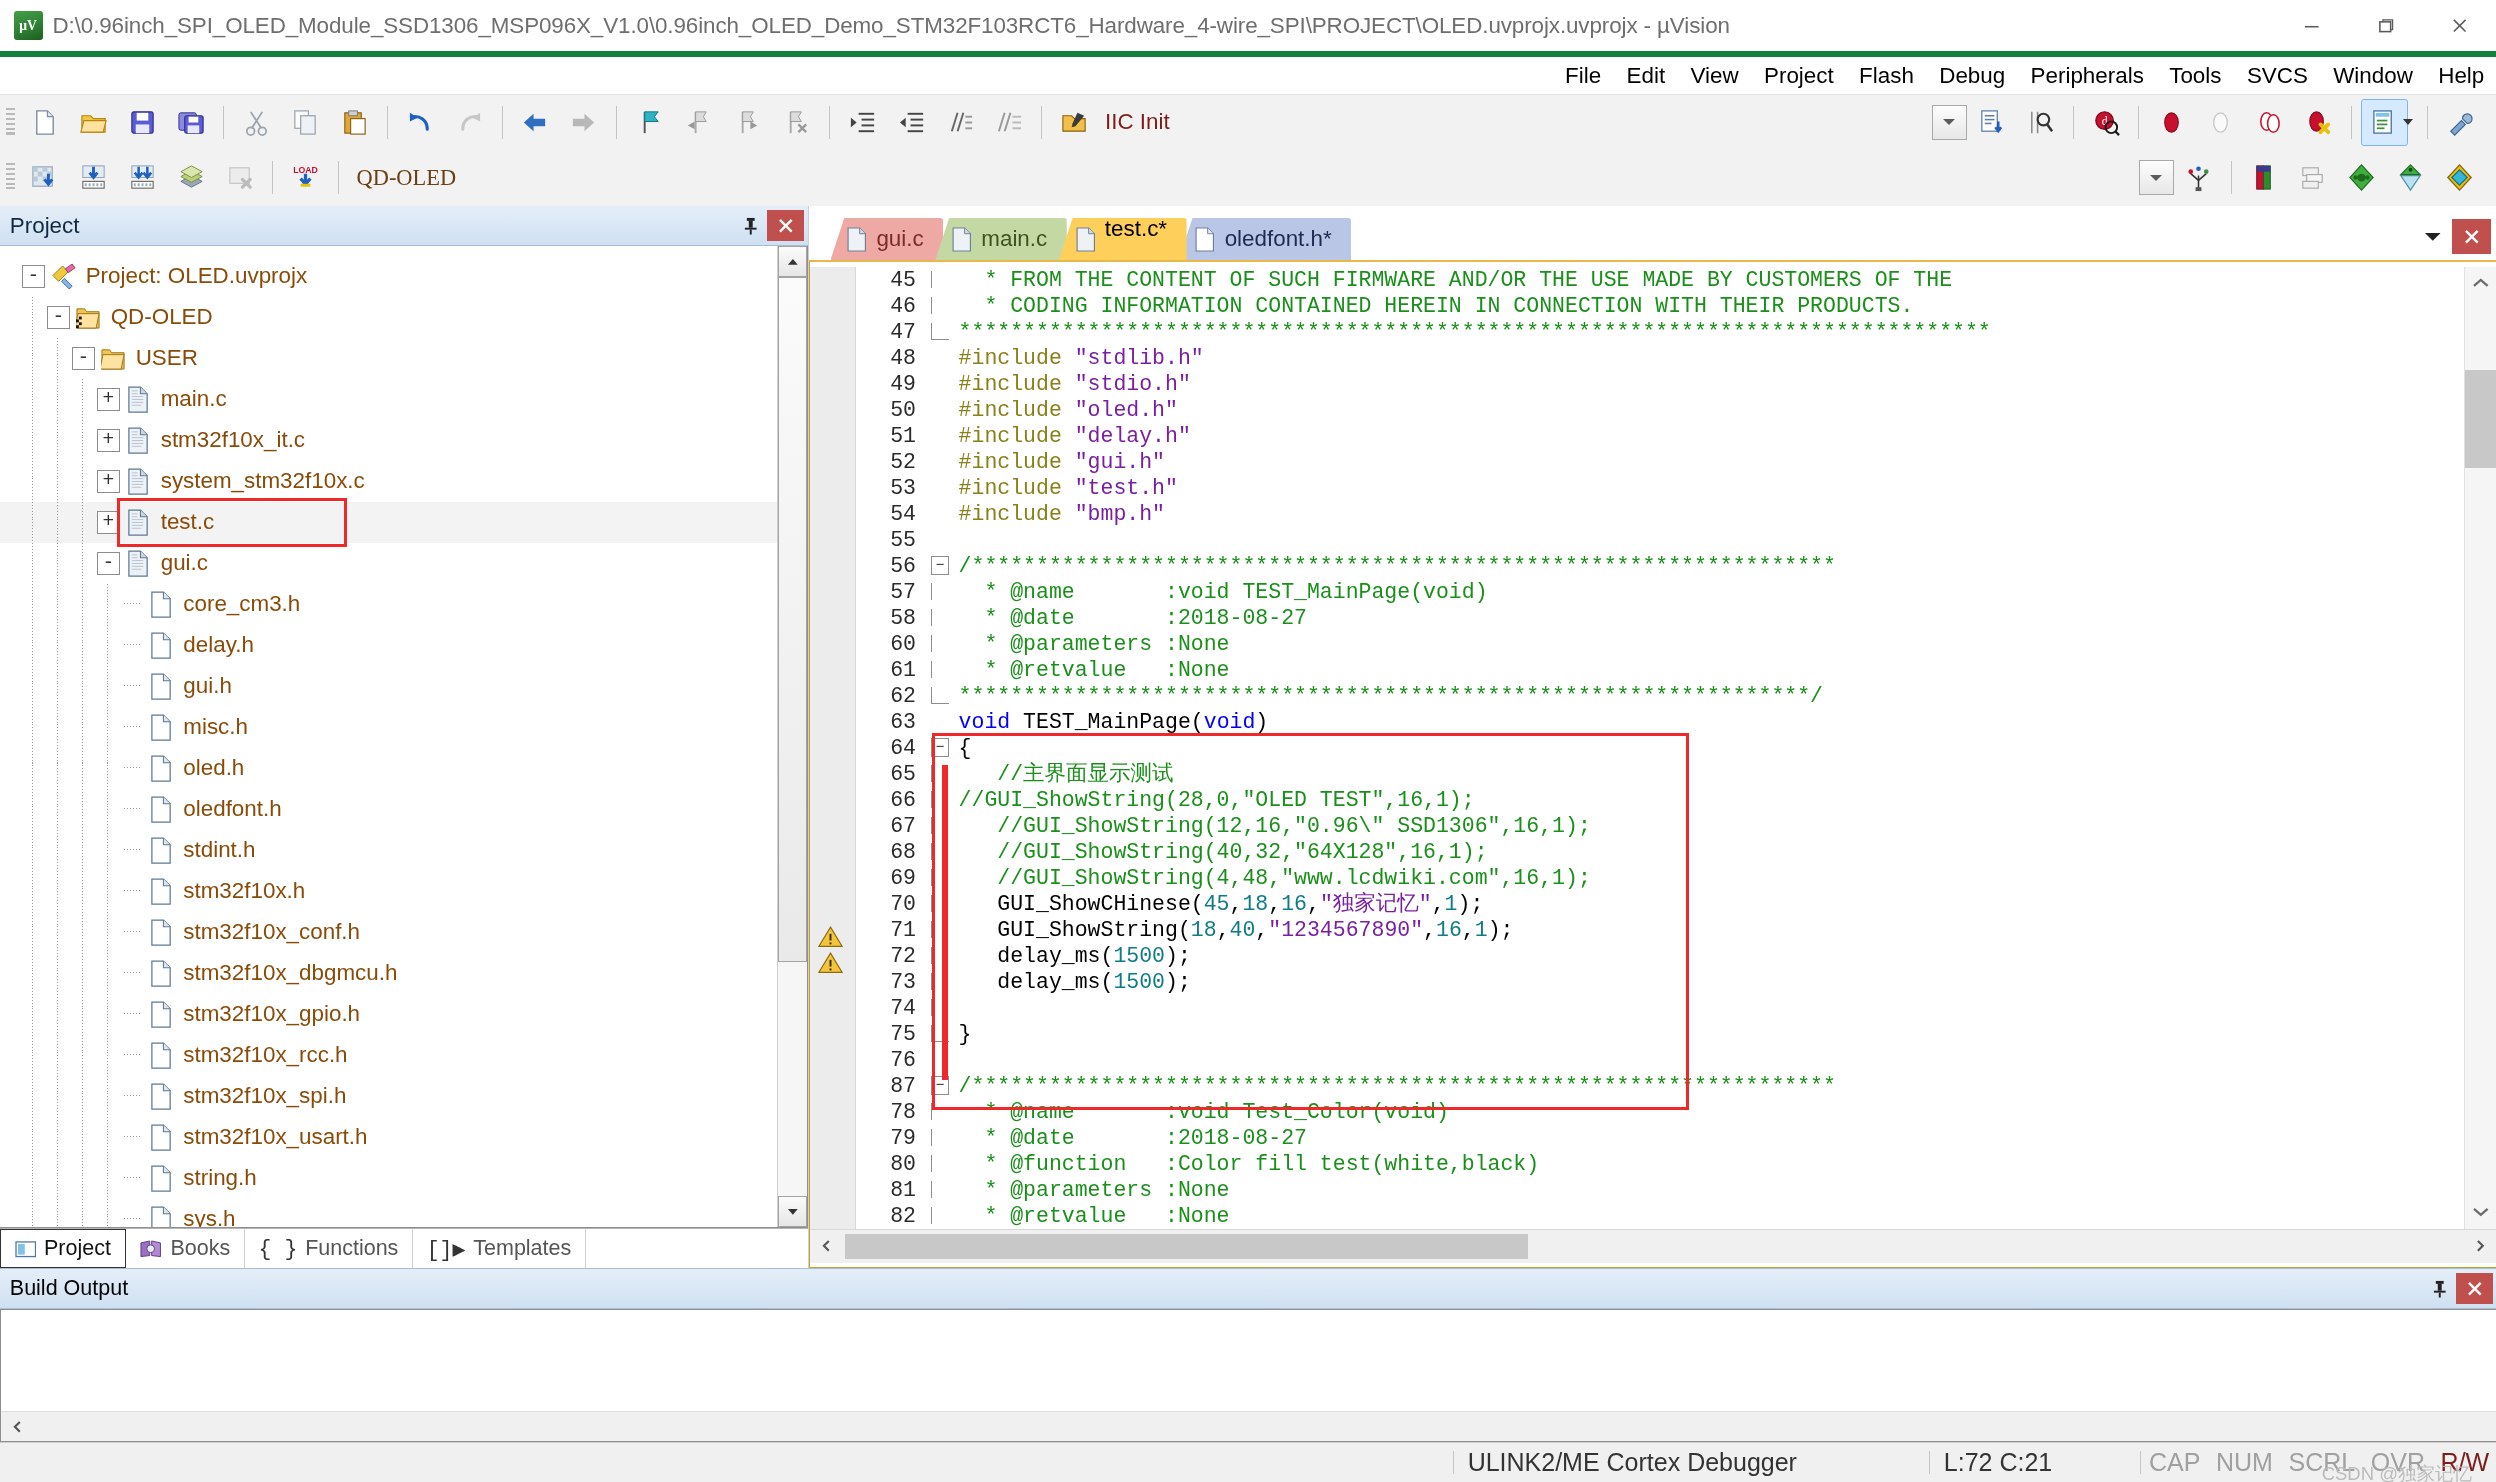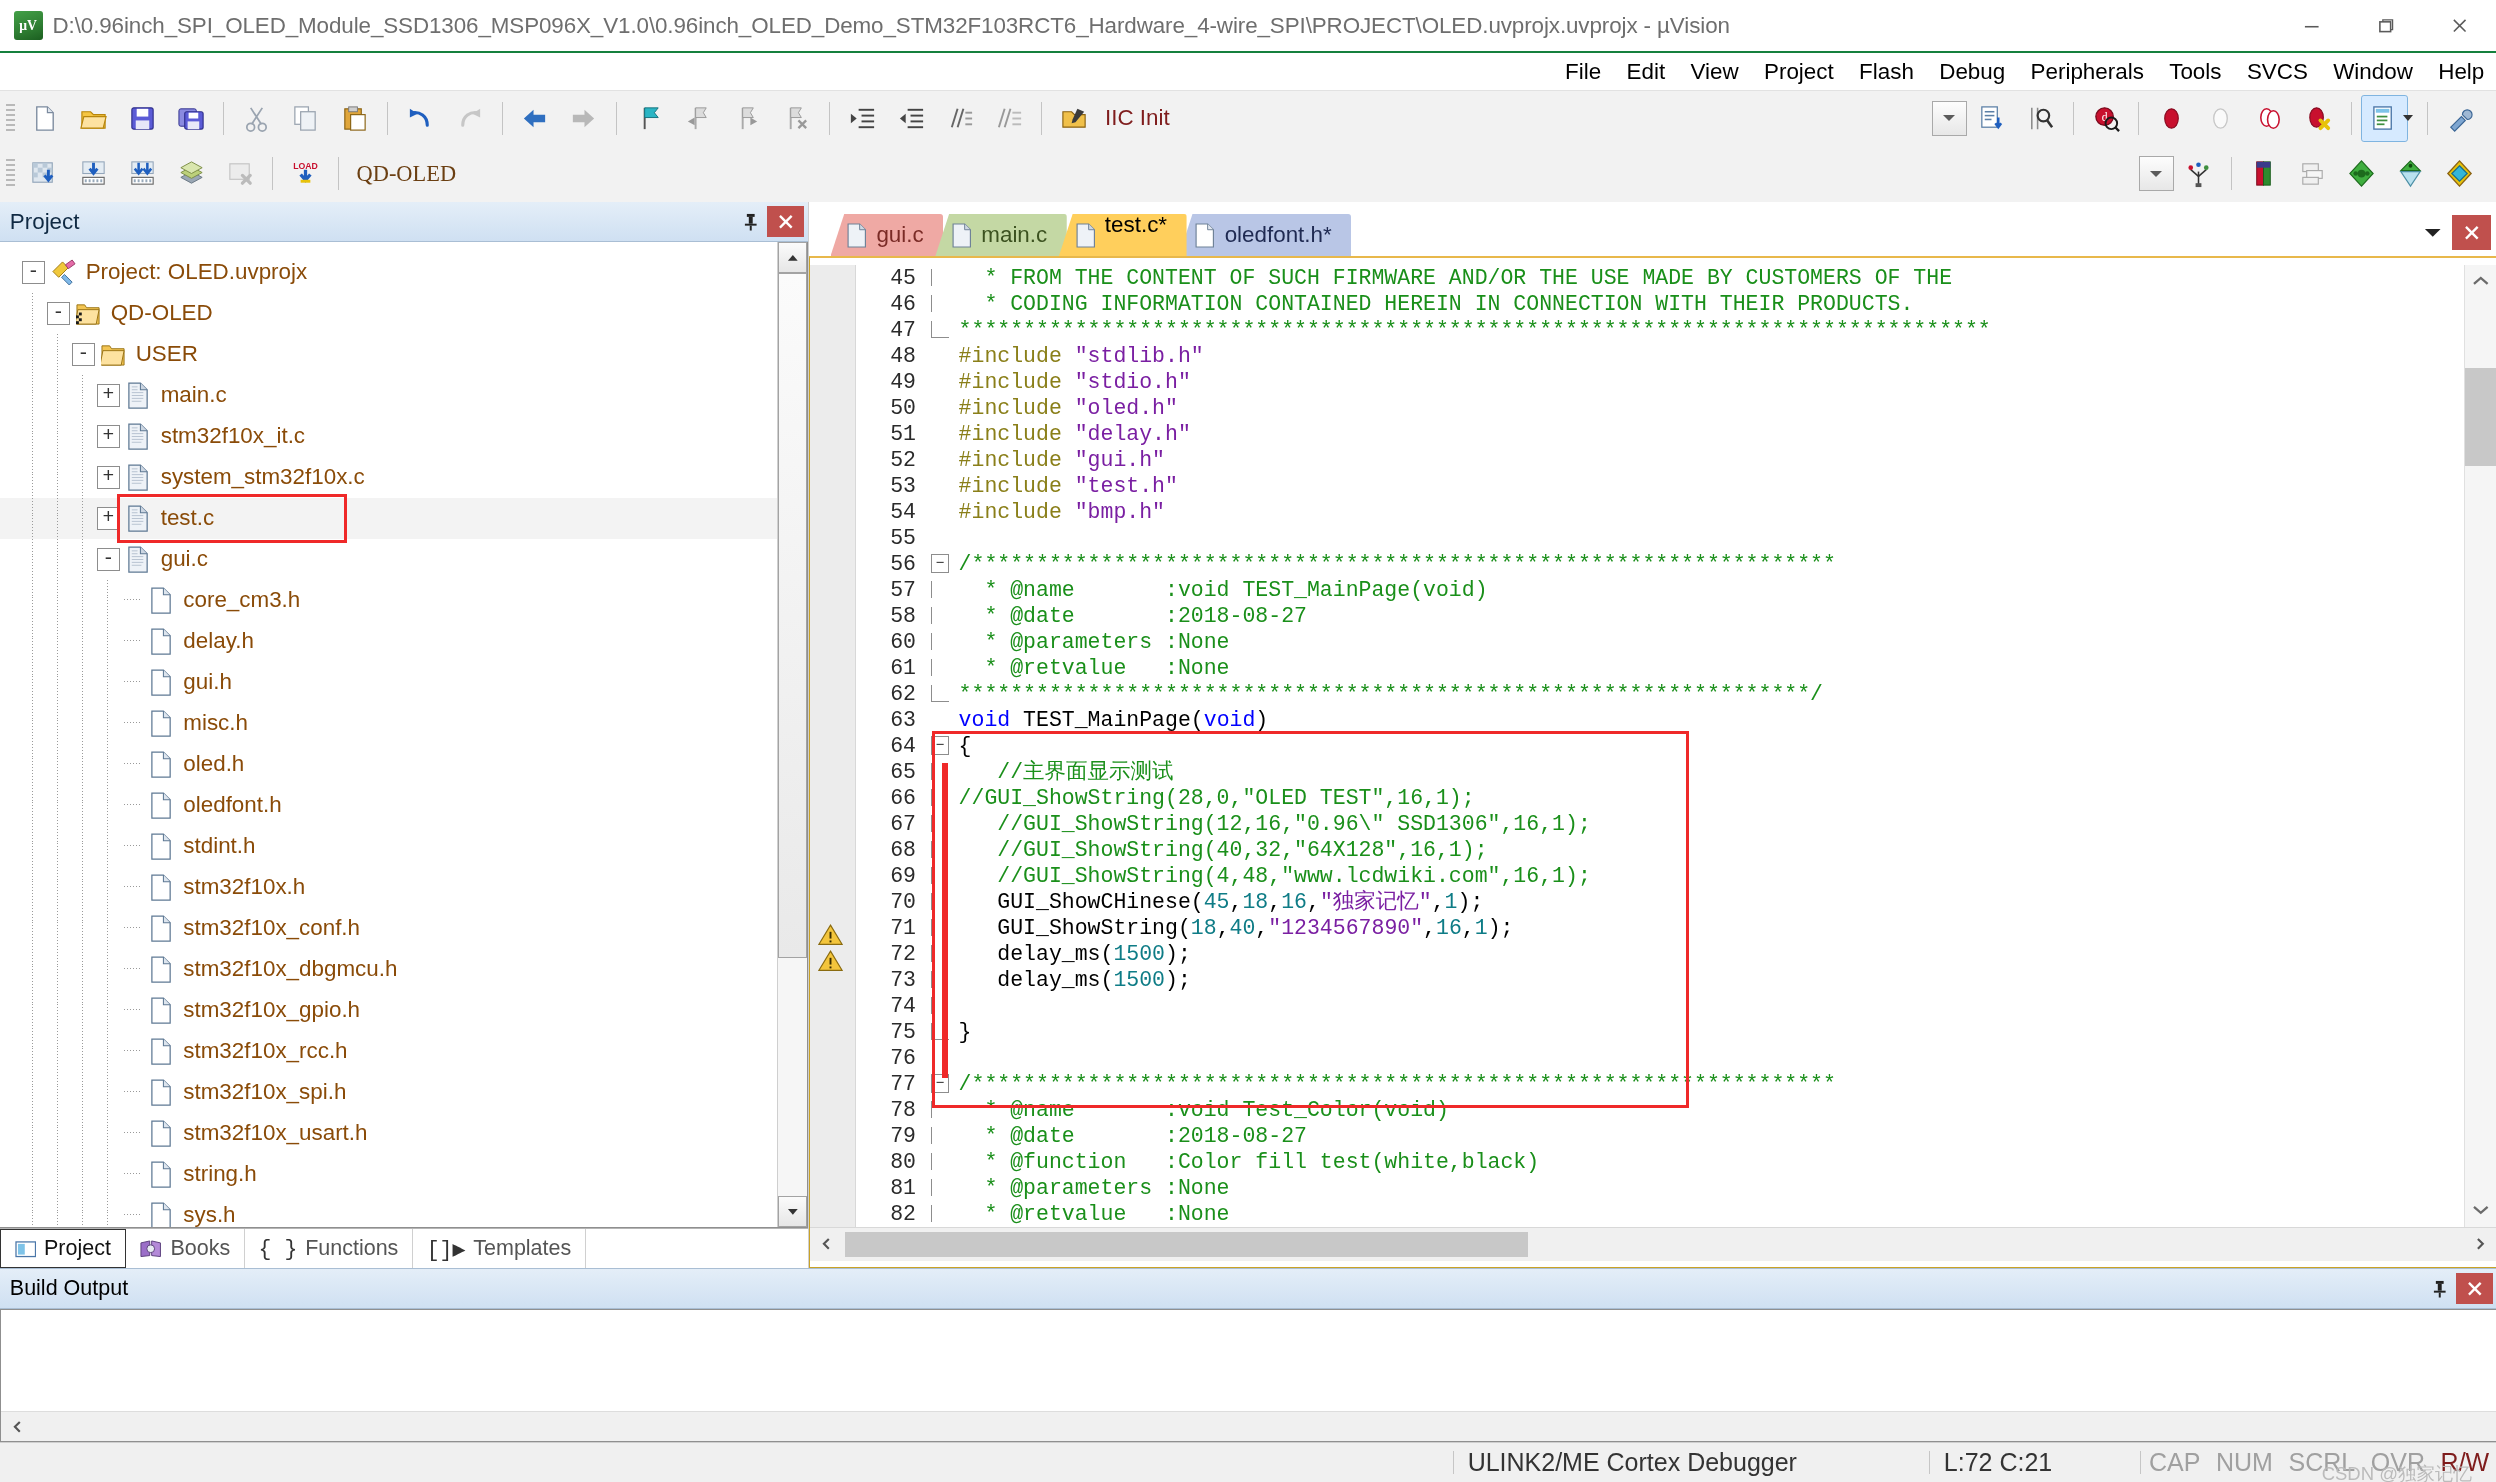--- a/index.html
+++ b/index.html
@@ -6,21 +6,21 @@
   body{
     width:2497px;height:1482px;overflow:hidden;
     background:#ffffff;
     font-family:"Liberation Sans", sans-serif;
     font-size:21.5px;color:#000;
     -webkit-font-smoothing:none;
   }
   .app{position:relative;width:2497px;height:1482px;display:flex;flex-direction:column;background:#ffffff;}
 
   
-  .titlebar{height:51px;flex:0 0 51px;display:flex;align-items:center;background:#ffffff;border-bottom:2px solid #15803d;}
+  .titlebar{height:51px;flex:0 0 51px;display:flex;align-items:center;background:#ffffff;border-bottom:6px solid #15803d;}
   .titlebar .appicon{width:29px;height:29px;margin:0 9.8px 0 13.7px;border-radius:2.9px;
       background:linear-gradient(160deg,#43a047 0%,#2e7d32 60%,#1b5e20 100%);
       position:relative;flex:0 0 auto;}
   .titlebar .appicon:after{content:"μV";position:absolute;left:0;top:0;right:0;bottom:0;color:#fff;
       font-size:13.7px;line-height:29px;text-align:center;font-family:"Liberation Serif",serif;font-weight:bold;}
   .titlebar .ttl{color:#6e6e6e;font-size:22.4px;white-space:nowrap;overflow:hidden;letter-spacing:-0.1px;}
   .titlebar .wbtns{margin-left:auto;display:flex;align-items:center;}
   .titlebar .wbtn{width:74px;height:51px;display:flex;align-items:center;justify-content:center;color:#5a5a5a;font-size:23.4px;}
 
   
@@ -1095,21 +1095,21 @@
                 <div class="ln"><span class="lnum">67</span><span class="fold"><span class="foldline"></span></span><span class="code"><span class="cm">   //GUI_ShowString(12,16,"0.96\" SSD1306",16,1);</span></span></div>
                 <div class="ln"><span class="lnum">68</span><span class="fold"><span class="foldline"></span></span><span class="code"><span class="cm">   //GUI_ShowString(40,32,"64X128",16,1);</span></span></div>
                 <div class="ln"><span class="lnum">69</span><span class="fold"><span class="foldline"></span></span><span class="code"><span class="cm">   //GUI_ShowString(4,48,"www.lcdwiki.com",16,1);</span></span></div>
                 <div class="ln"><span class="lnum">70</span><span class="fold"><span class="foldline"></span></span><span class="code"><span class="pl">   GUI_ShowCHinese(</span><span class="num">45</span><span class="pl">,</span><span class="num">18</span><span class="pl">,</span><span class="num">16</span><span class="pl">,</span><span class="st">"独家记忆"</span><span class="pl">,</span><span class="num">1</span><span class="pl">);</span></span></div>
                 <div class="ln"><span class="lnum">71</span><span class="fold"><span class="foldline"></span></span><span class="code"><span class="pl">   GUI_ShowString(</span><span class="num">18</span><span class="pl">,</span><span class="num">40</span><span class="pl">,</span><span class="st">"1234567890"</span><span class="pl">,</span><span class="num">16</span><span class="pl">,</span><span class="num">1</span><span class="pl">);</span></span></div>
                 <div class="ln"><span class="lnum">72</span><span class="fold"><span class="foldline"></span></span><span class="code"><span class="pl">   delay_ms(</span><span class="num">1500</span><span class="pl">);</span></span></div>
                 <div class="ln"><span class="lnum">73</span><span class="fold"><span class="foldline"></span></span><span class="code"><span class="pl">   delay_ms(</span><span class="num">1500</span><span class="pl">);</span></span></div>
                 <div class="ln"><span class="lnum">74</span><span class="fold"><span class="foldline"></span></span><span class="code"><span class="pl"></span></span></div>
                 <div class="ln"><span class="lnum">75</span><span class="fold"><span style="width:16.6px;height:16.6px;border-left:1px solid #8d8d8d;border-bottom:1px solid #8d8d8d;display:block;"></span></span><span class="code"><span class="pl">}</span></span></div>
                 <div class="ln"><span class="lnum">76</span><span class="fold"></span><span class="code"><span class="pl"></span></span></div>
-                <div class="ln"><span class="lnum">77</span><span class="fold"><span class="foldbox">−</span></span><span class="code"><span class="cm">/*******************************************************************</span></span></div>
+                <div class="ln"><span class="lnum">87</span><span class="fold"><span class="foldbox">−</span></span><span class="code"><span class="cm">/*******************************************************************</span></span></div>
                 <div class="ln"><span class="lnum">78</span><span class="fold"><span class="foldline"></span></span><span class="code"><span class="cm">  * @name       :void Test_Color(void)</span></span></div>
                 <div class="ln"><span class="lnum">79</span><span class="fold"><span class="foldline"></span></span><span class="code"><span class="cm">  * @date       :2018-08-27</span></span></div>
                 <div class="ln"><span class="lnum">80</span><span class="fold"><span class="foldline"></span></span><span class="code"><span class="cm">  * @function   :Color fill test(white,black)</span></span></div>
                 <div class="ln"><span class="lnum">81</span><span class="fold"><span class="foldline"></span></span><span class="code"><span class="cm">  * @parameters :None</span></span></div>
                 <div class="ln"><span class="lnum">82</span><span class="fold"><span class="foldline"></span></span><span class="code"><span class="cm">  * @retvalue   :None</span></span></div>
                 <div class="codebox" style="left: 76px; top: 466px; width: 751px; height: 371px;"></div>
                 <div class="marker" style="top: 498px; height: 315px; left: 86px;"></div>
               </div>
             <div class="edvscroll">
               <div class="evbtn">

